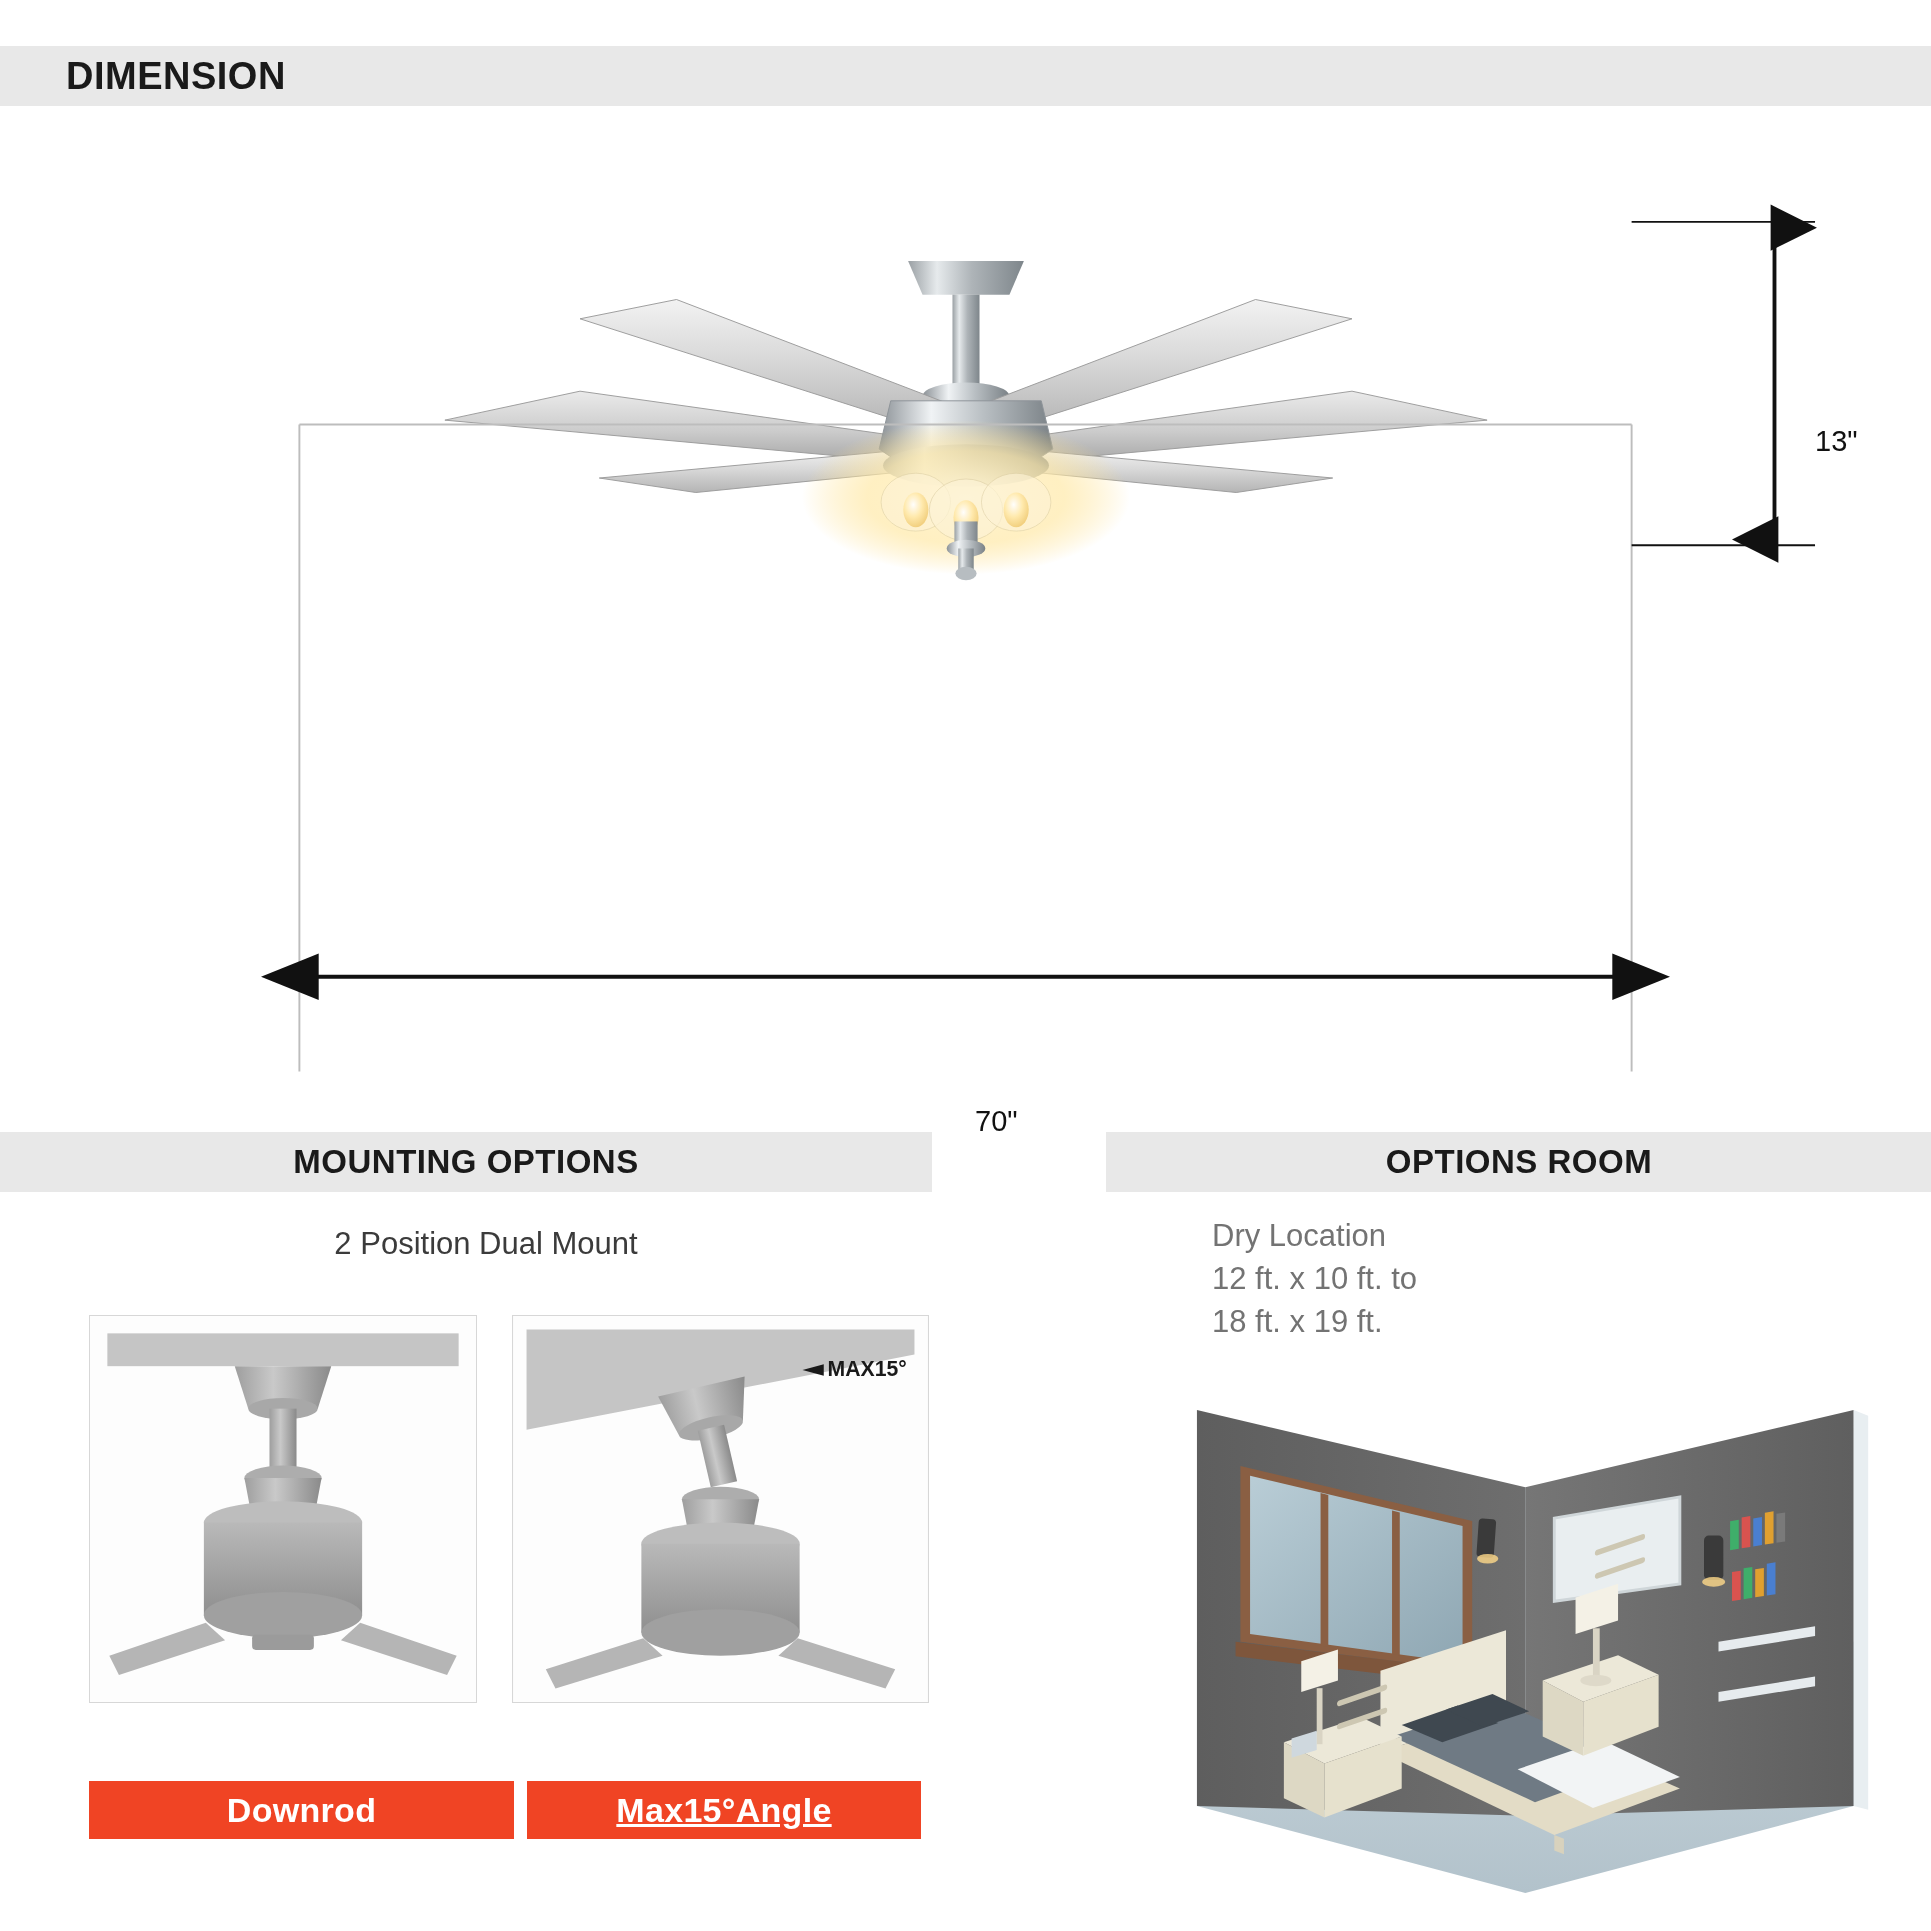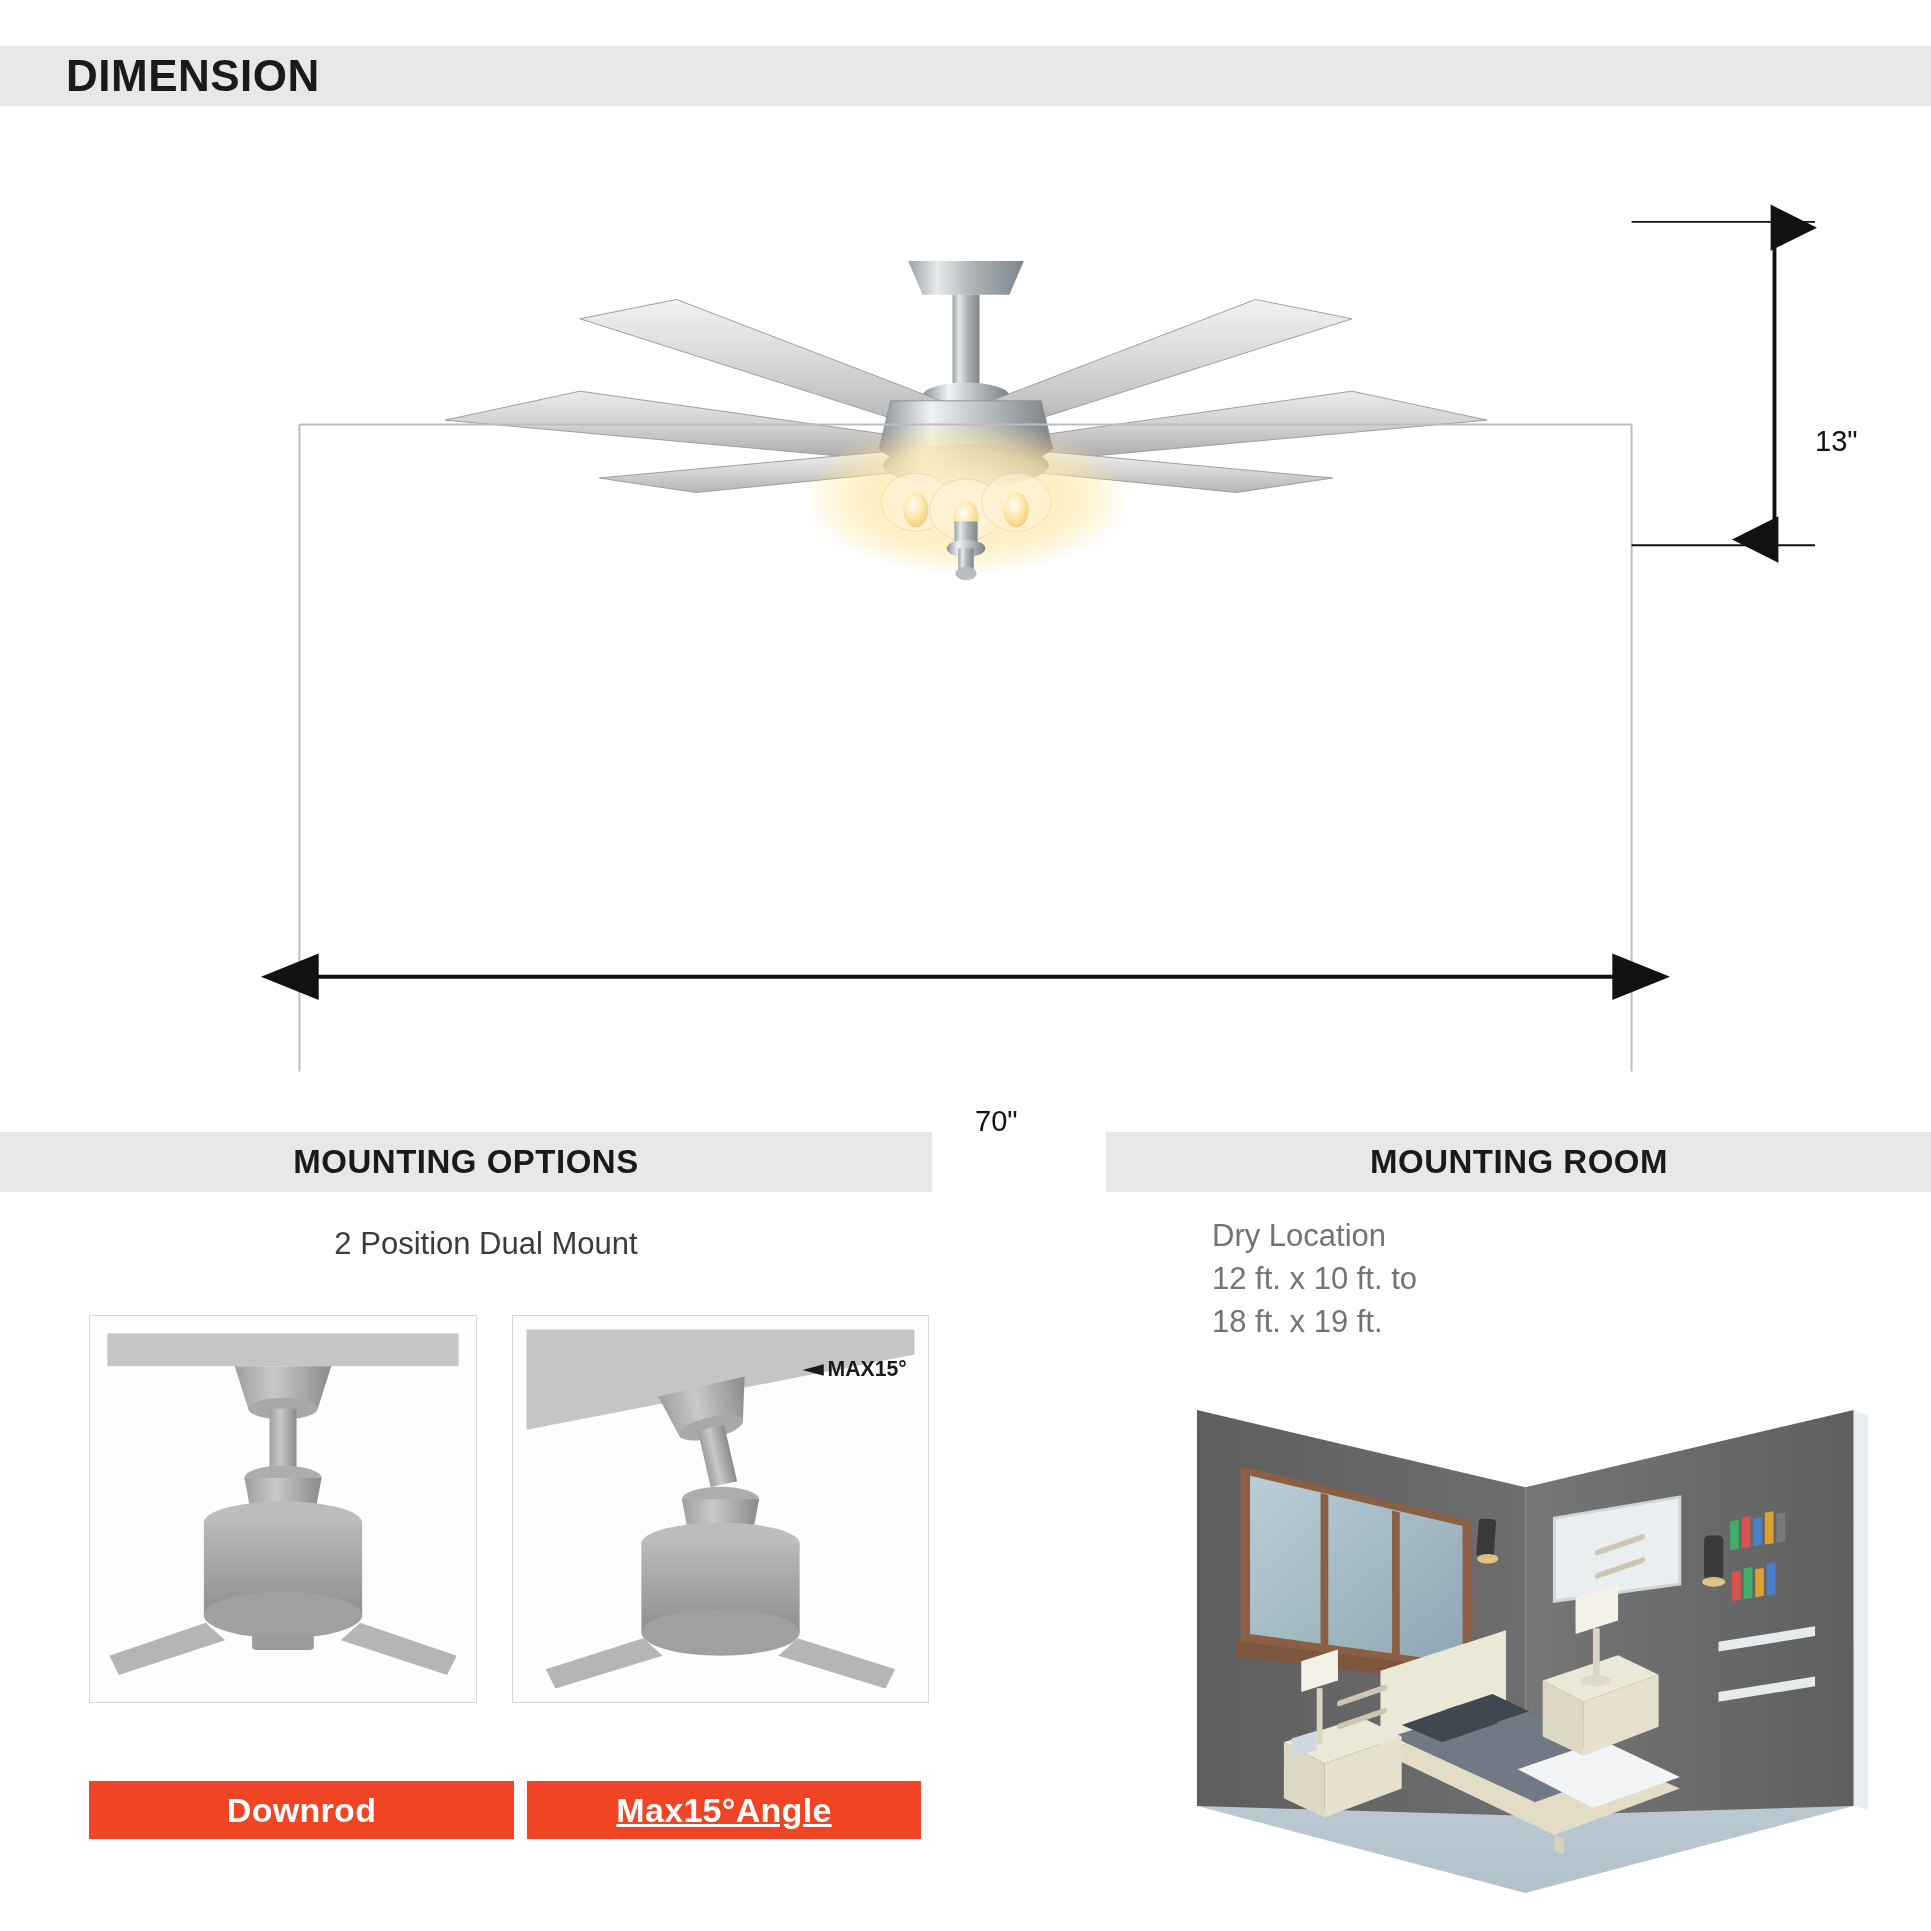--- a/index.html
+++ b/index.html
@@ -17,21 +17,21 @@
   }
 
   
   .section-bar {
     background: #e8e8e8;
     height: 60px;
     display: flex;
     align-items: center;
   }
   .section-bar .title {
-    font-size: 44px;
+    font-size: 38px;
     font-weight: bold;
     letter-spacing: 0.5px;
     color: #1a1a1a;
   }
 
   #dimension-bar { position: absolute; left: 0; top: 46px; width: 1931px; }
   #dimension-bar .title { padding-left: 66px; }
 
   
   #dimension-area {
@@ -295,21 +295,21 @@
 
     <path d="M135,334 L34,366 L44,386 L155,352 Z" fill="#b5b5b5"></path>
     <path d="M295,334 L396,366 L386,386 L275,352 Z" fill="#b5b5b5"></path>
   </svg>
 </div>
 
 <div class="mount-caption" id="caption-1">Downrod</div>
 <div class="mount-caption" id="caption-2">Max15°Angle</div>
 
 <div class="section-bar" id="room-bar">
-  <span class="title">MOUNTING ROOM</span>
+  <span class="title">OPTIONS ROOM</span>
 </div>
 
 <div id="room-text">
   <div>Dry Location</div>
   <div>12 ft. x 10 ft. to</div>
   <div>18 ft. x 19 ft.</div>
 </div>
 
 <div id="room-img">
   <svg width="763" height="541" viewBox="0 0 790 560">

